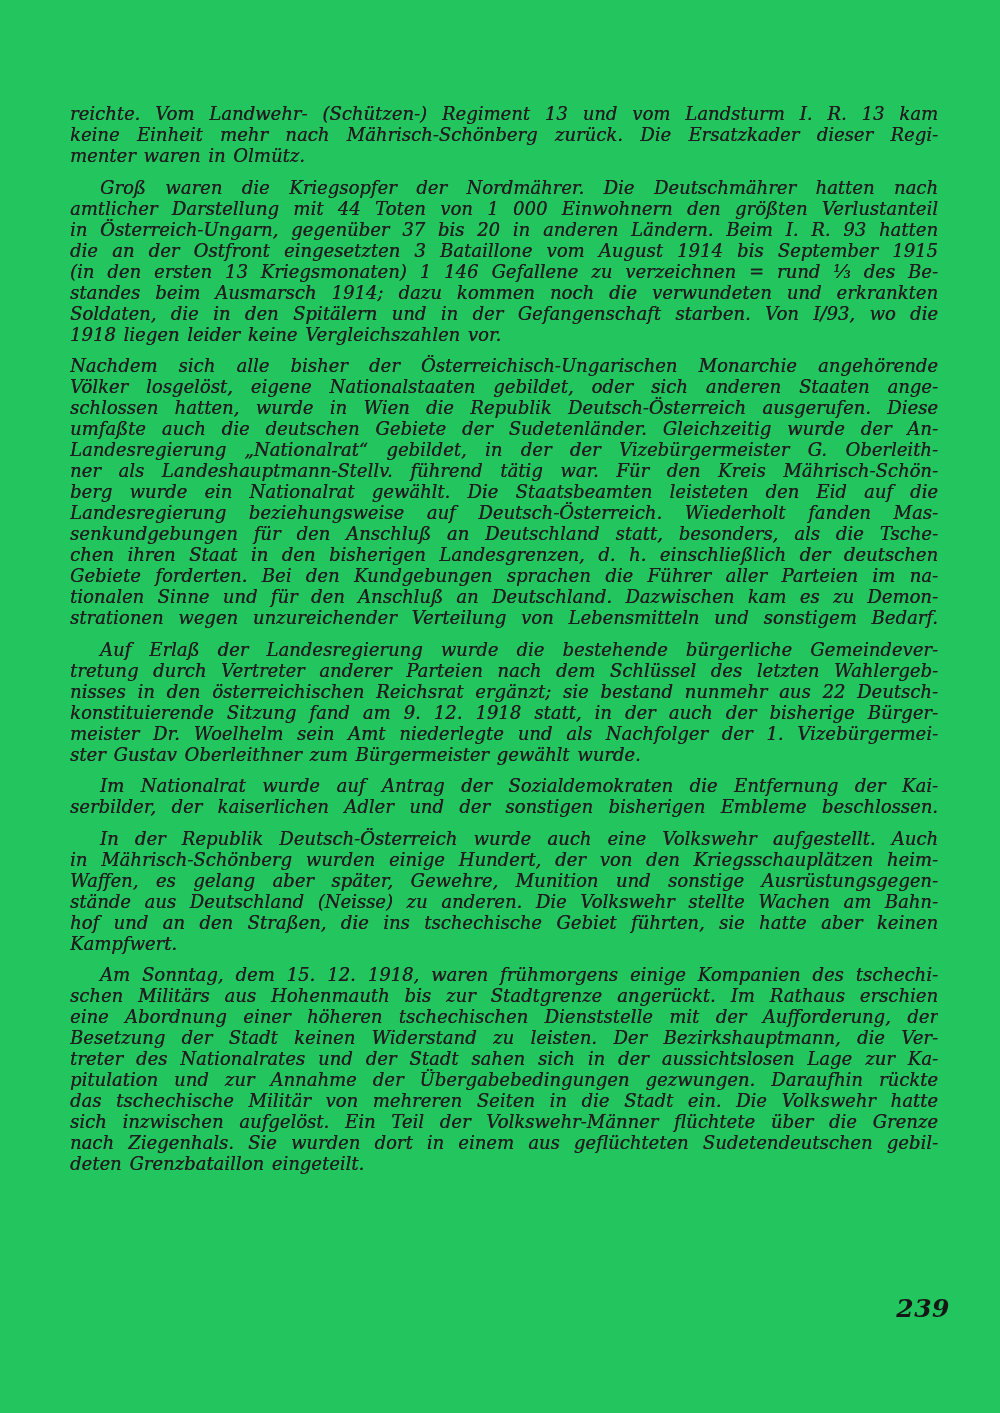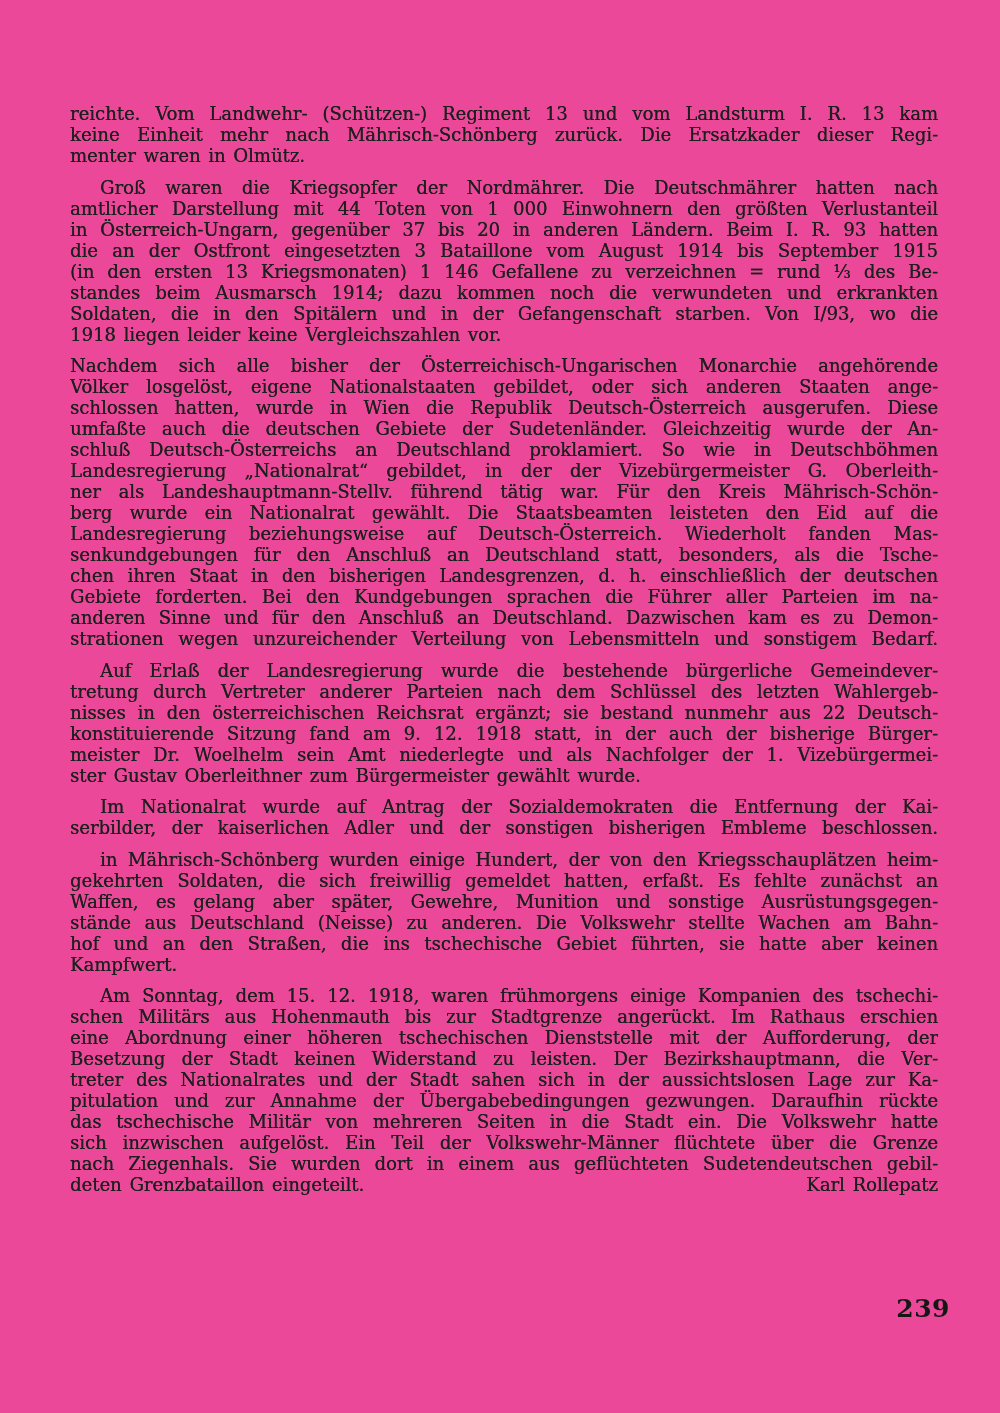--- a/index.html
+++ b/index.html
@@ -9,22 +9,23 @@
   }
   body {
     width: 1000px;
     height: 1413px;
     position: relative;
     font-family: "DejaVu Serif", serif;
   }
   .page {
     position: absolute;
     inset: 0;
-    background: #ec4899;
+    background: #22c55e;
     overflow: hidden;
+    font-style: italic;
   }
   .text-block {
     position: absolute;
     left: 70px;
     top: 103px;
     width: 868px;
     color: #1e1e1e;
     font-size: 18px;
     line-height: 21px;
     text-shadow: 0.3px 0 0 #2a2a2a;
@@ -44,20 +45,21 @@
     word-spacing: 1px;
   }
   .line.lastline {
     text-align-last: left;
     word-spacing: 2px;
   }
   .line.sig-line {
     display: flex;
     justify-content: space-between;
     text-align: left;
+    flex-direction: column;
   }
   .line.sig-line .sig {
     white-space: nowrap;
   }
   .pagenum {
     position: absolute;
     right: 50px;
     top: 1294px;
     font-size: 25px;
     font-weight: bold;
@@ -83,46 +85,45 @@
         <div class="line">(in den ersten 13 Kriegsmonaten) 1&nbsp;146 Gefallene zu verzeichnen = rund ⅓ des Be-</div>
         <div class="line">standes beim Ausmarsch 1914; dazu kommen noch die verwundeten und erkrankten</div>
         <div class="line">Soldaten, die in den Spitälern und in der Gefangenschaft starben. Von I/93, wo die</div>
         <div class="line lastline">1918 liegen leider keine Vergleichszahlen vor.</div>
       </div>
       <div class="para">
         <div class="line">Nachdem sich alle bisher der Österreichisch-Ungarischen Monarchie angehörende</div>
         <div class="line">Völker losgelöst, eigene Nationalstaaten gebildet, oder sich anderen Staaten ange-</div>
         <div class="line">schlossen hatten, wurde in Wien die Republik Deutsch-Österreich ausgerufen. Diese</div>
         <div class="line">umfaßte auch die deutschen Gebiete der Sudetenländer. Gleichzeitig wurde der An-</div>
-        <div class="line">schluß Deutsch-Österreichs an Deutschland proklamiert. So wie in Deutschböhmen</div>
         <div class="line">Landesregierung „Nationalrat“ gebildet, in der der Vizebürgermeister G. Oberleith-</div>
         <div class="line">ner als Landeshauptmann-Stellv. führend tätig war. Für den Kreis Mährisch-Schön-</div>
         <div class="line">berg wurde ein Nationalrat gewählt. Die Staatsbeamten leisteten den Eid auf die</div>
         <div class="line">Landesregierung beziehungsweise auf Deutsch-Österreich. Wiederholt fanden Mas-</div>
         <div class="line">senkundgebungen für den Anschluß an Deutschland statt, besonders, als die Tsche-</div>
         <div class="line">chen ihren Staat in den bisherigen Landesgrenzen, d. h. einschließlich der deutschen</div>
         <div class="line">Gebiete forderten. Bei den Kundgebungen sprachen die Führer aller Parteien im na-</div>
-        <div class="line">anderen Sinne und für den Anschluß an Deutschland. Dazwischen kam es zu Demon-</div>
+        <div class="line">tionalen Sinne und für den Anschluß an Deutschland. Dazwischen kam es zu Demon-</div>
         <div class="line">strationen wegen unzureichender Verteilung von Lebensmitteln und sonstigem Bedarf.</div>
       </div>
       <div class="para indent">
         <div class="line">Auf Erlaß der Landesregierung wurde die bestehende bürgerliche Gemeindever-</div>
         <div class="line">tretung durch Vertreter anderer Parteien nach dem Schlüssel des letzten Wahlergeb-</div>
         <div class="line">nisses in den österreichischen Reichsrat ergänzt; sie bestand nunmehr aus 22 Deutsch-</div>
         <div class="line">konstituierende Sitzung fand am 9. 12. 1918 statt, in der auch der bisherige Bürger-</div>
         <div class="line">meister Dr. Woelhelm sein Amt niederlegte und als Nachfolger der 1. Vizebürgermei-</div>
         <div class="line lastline">ster Gustav Oberleithner zum Bürgermeister gewählt wurde.</div>
       </div>
       <div class="para indent">
         <div class="line">Im Nationalrat wurde auf Antrag der Sozialdemokraten die Entfernung der Kai-</div>
         <div class="line">serbilder, der kaiserlichen Adler und der sonstigen bisherigen Embleme beschlossen.</div>
       </div>
       <div class="para indent">
+        <div class="line">In der Republik Deutsch-Österreich wurde auch eine Volkswehr aufgestellt. Auch</div>
         <div class="line">in Mährisch-Schönberg wurden einige Hundert, der von den Kriegsschauplätzen heim-</div>
-        <div class="line">gekehrten Soldaten, die sich freiwillig gemeldet hatten, erfaßt. Es fehlte zunächst an</div>
         <div class="line">Waffen, es gelang aber später, Gewehre, Munition und sonstige Ausrüstungsgegen-</div>
         <div class="line">stände aus Deutschland (Neisse) zu anderen. Die Volkswehr stellte Wachen am Bahn-</div>
         <div class="line">hof und an den Straßen, die ins tschechische Gebiet führten, sie hatte aber keinen</div>
         <div class="line lastline">Kampfwert.</div>
       </div>
       <div class="para indent">
         <div class="line">Am Sonntag, dem 15. 12. 1918, waren frühmorgens einige Kompanien des tschechi-</div>
         <div class="line">schen Militärs aus Hohenmauth bis zur Stadtgrenze angerückt. Im Rathaus erschien</div>
         <div class="line">eine Abordnung einer höheren tschechischen Dienststelle mit der Aufforderung, der</div>
         <div class="line">Besetzung der Stadt keinen Widerstand zu leisten. Der Bezirkshauptmann, die Ver-</div>

